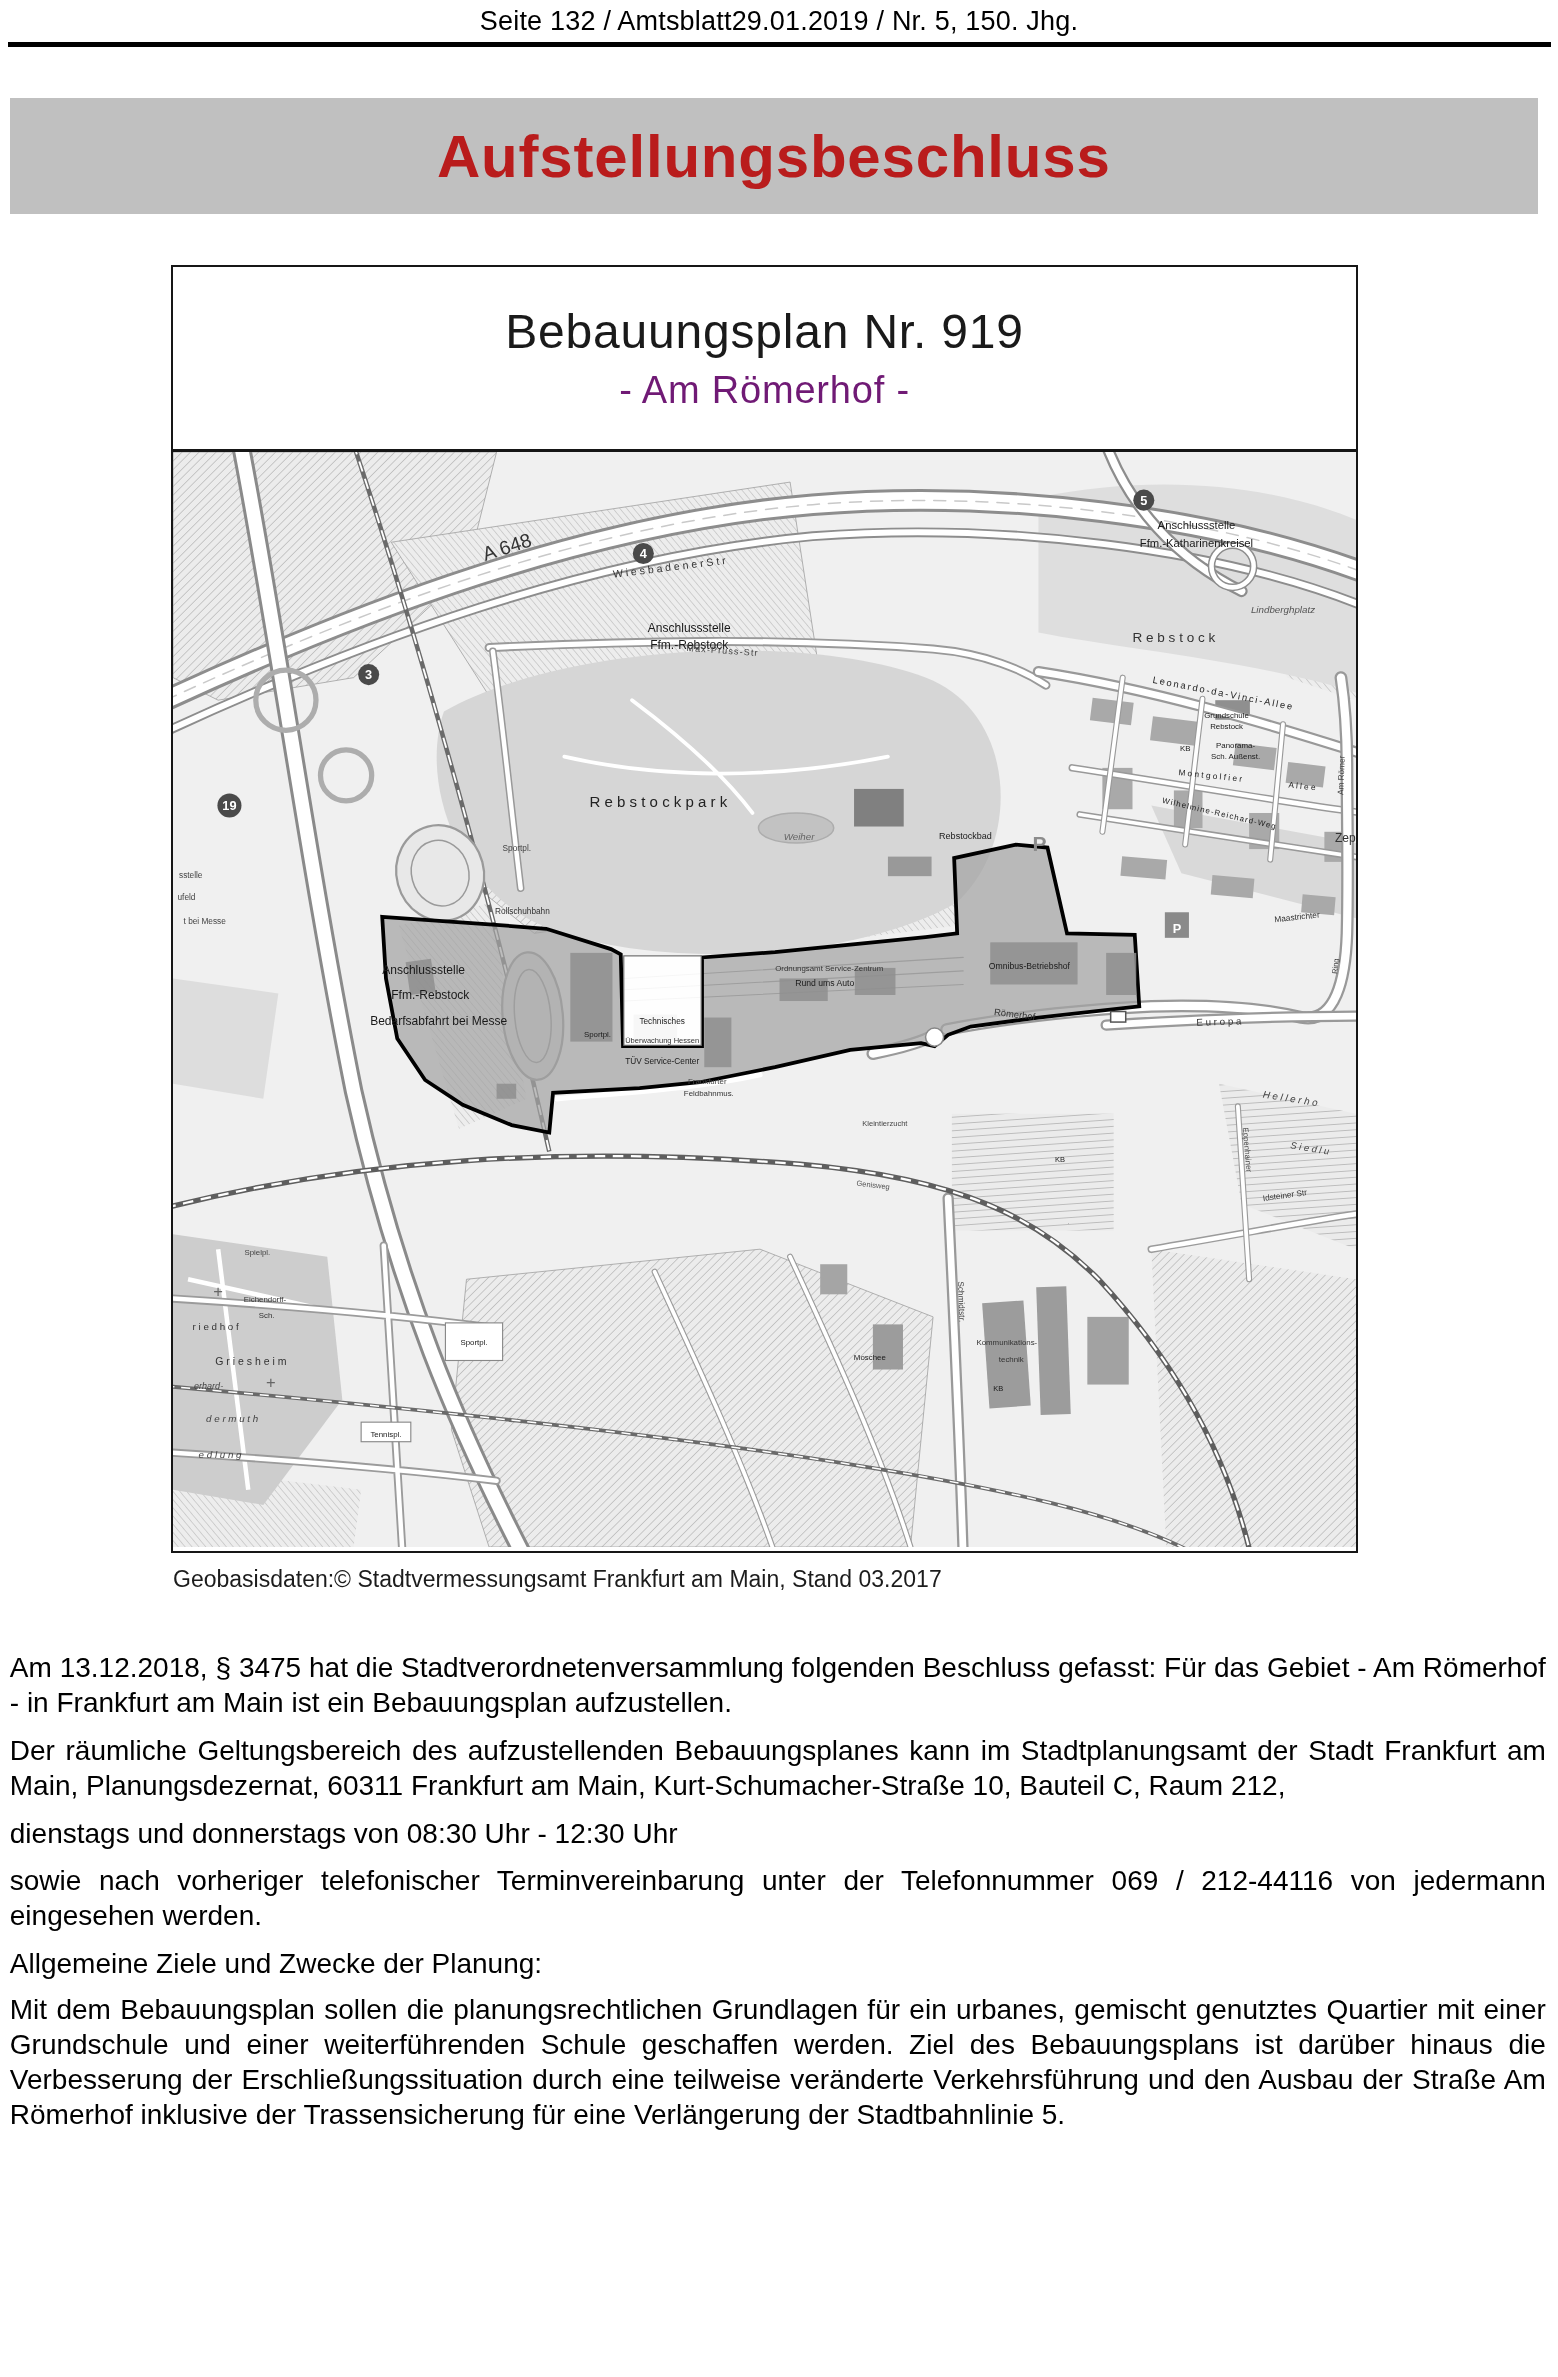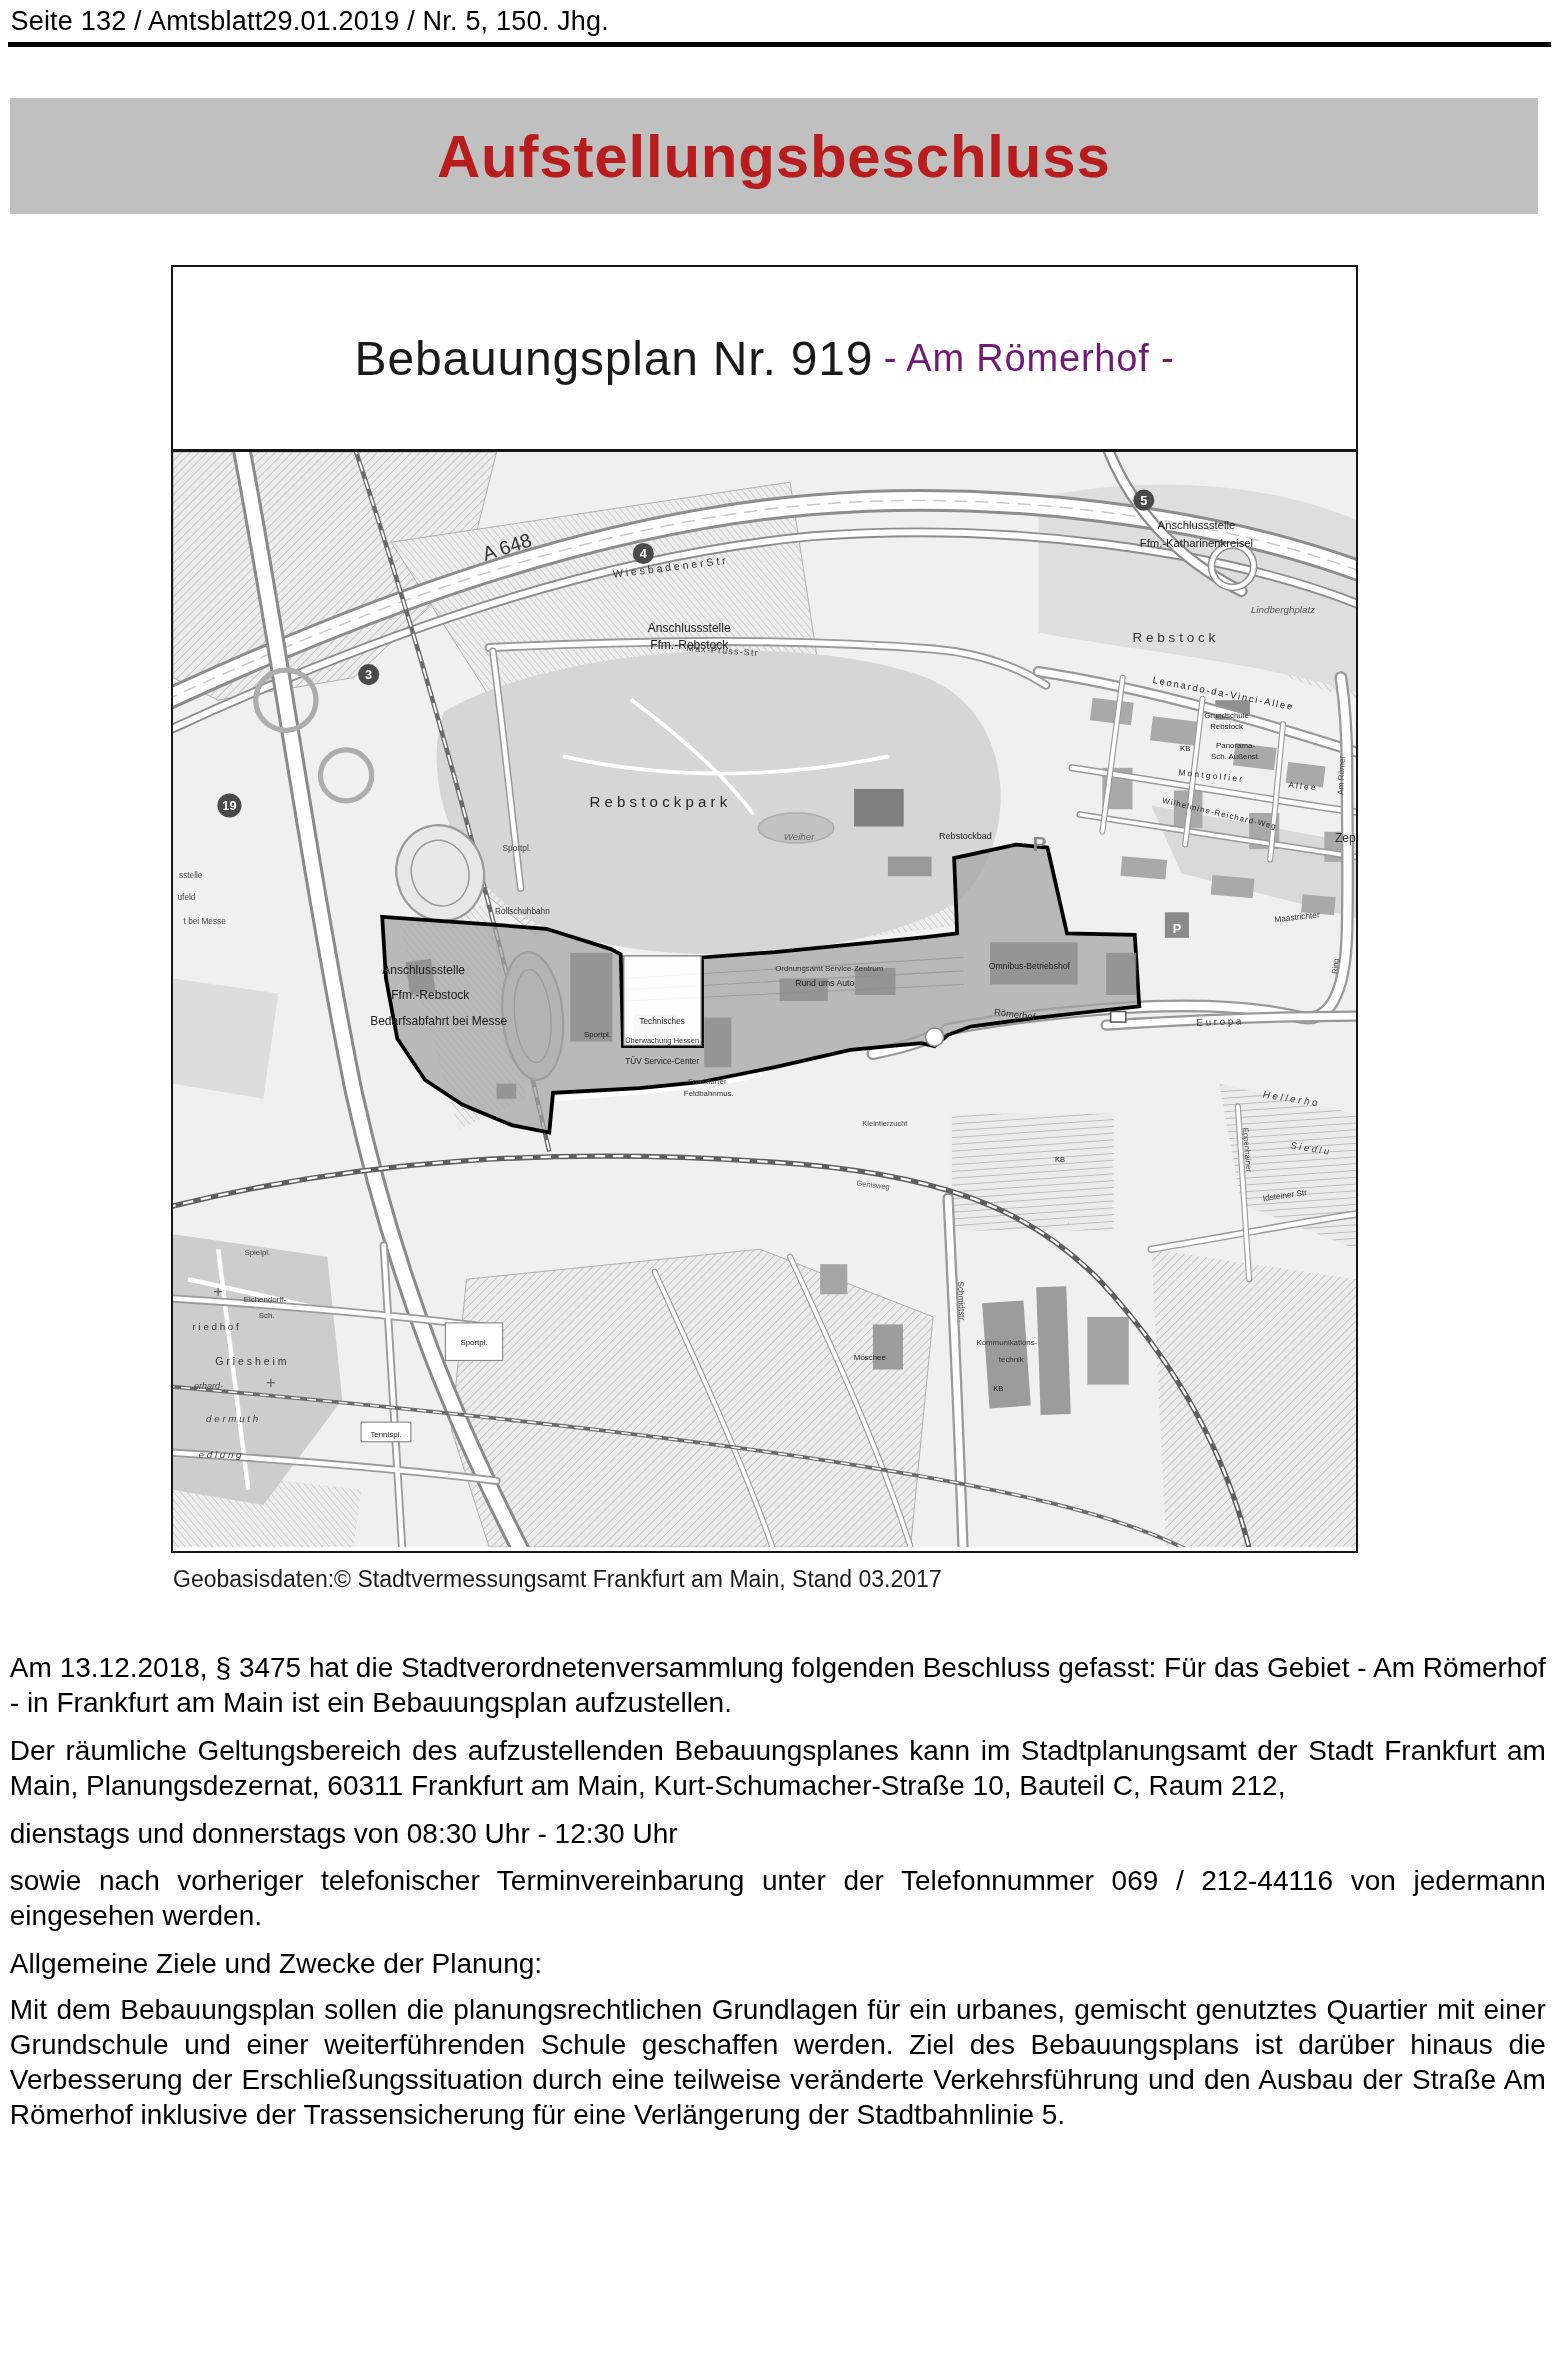--- a/index.html
+++ b/index.html
@@ -1,26 +1,26 @@
 <!DOCTYPE html>
 <html style="font-size:12px"><head>
 <meta charset="utf-8">
 <style>
   html,body{margin:0;padding:0;background:#888;}
   .page{position:relative;width:1558px;height:2377px;background:#ffffff;
         font-family:"Liberation Sans",sans-serif;color:#000;overflow:hidden;}
   .hdr{position:absolute;top:6px;left:10.5px;right:10.5px;display:flex;
-       justify-content:flex-start;font-size:27px;letter-spacing:0.2px;}
+       justify-content:center;font-size:27px;letter-spacing:0.2px;}
   .rule{position:absolute;top:42px;left:7.5px;right:7.5px;height:5.3px;background:#000;}
   .banner{position:absolute;top:98px;left:9.8px;width:1528px;height:116px;background:#c0c0c0;
           display:flex;align-items:center;justify-content:center;}
   .banner span{font-weight:bold;font-size:60px;letter-spacing:0.8px;color:#b91c1c;}
   .figure{position:absolute;left:171px;top:265px;width:1187px;height:1288px;
           border:2.3px solid #161616;background:#fff;box-sizing:border-box;}
-  .fig-title{height:185px;border-bottom:3px solid #161616;display:flex;flex-direction:row;
+  .fig-title{height:185px;border-bottom:3px solid #161616;display:flex;flex-direction:column;
              justify-content:center;align-items:center;gap:10.5px;box-sizing:border-box;}
   .ft1{font-size:48px;color:#1a1a1a;letter-spacing:0.8px;}
   .ft2{font-size:38px;color:#701a75;letter-spacing:0.8px;}
   .map{position:relative;width:100%;height:1095px;overflow:hidden;background:#f0f0f0;}
   .map svg{display:block;width:100%;height:100%;}
   .caption{position:absolute;left:173px;top:1566px;font-size:23px;color:#1c1c1c;text-align:center;}
   .content{position:absolute;top:1634px;left:9.8px;width:1536px;font-size:28px;line-height:35px;
            text-align:justify;margin-top:16px;}
   .content p{margin:0 0 12.8px 0;}
   .content .heading{font-weight:normal;text-align:left;margin:1.5px 0 10.5px 0;}

